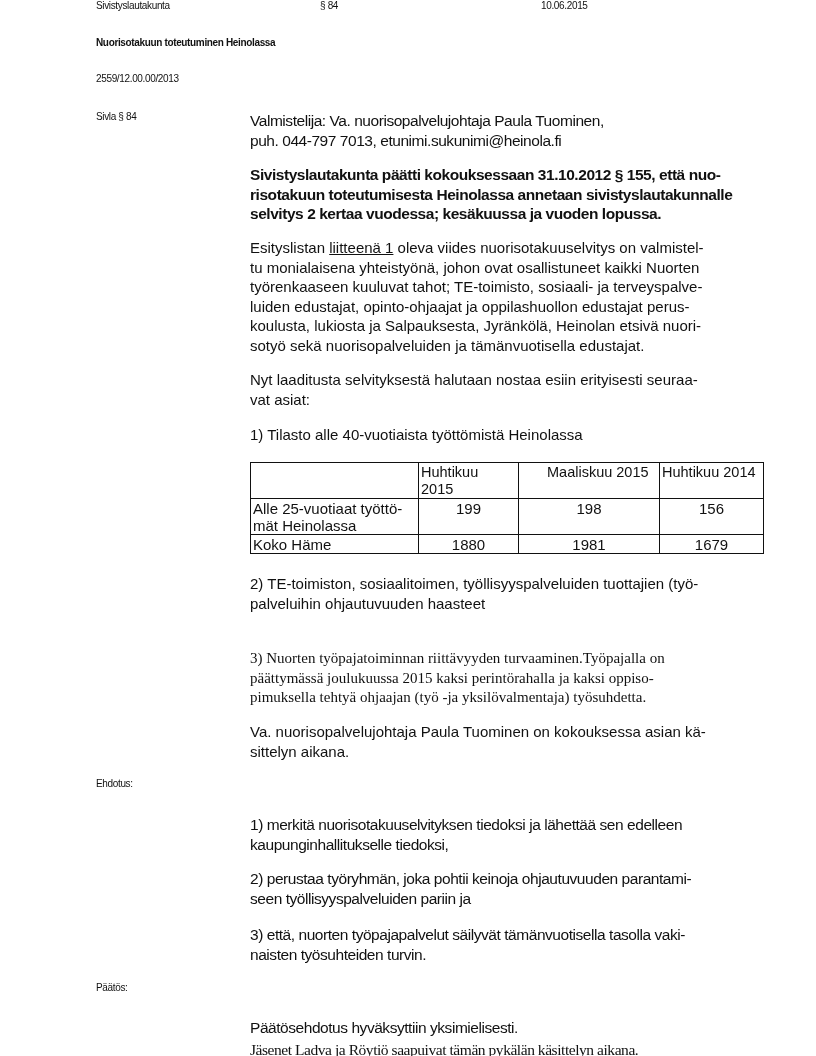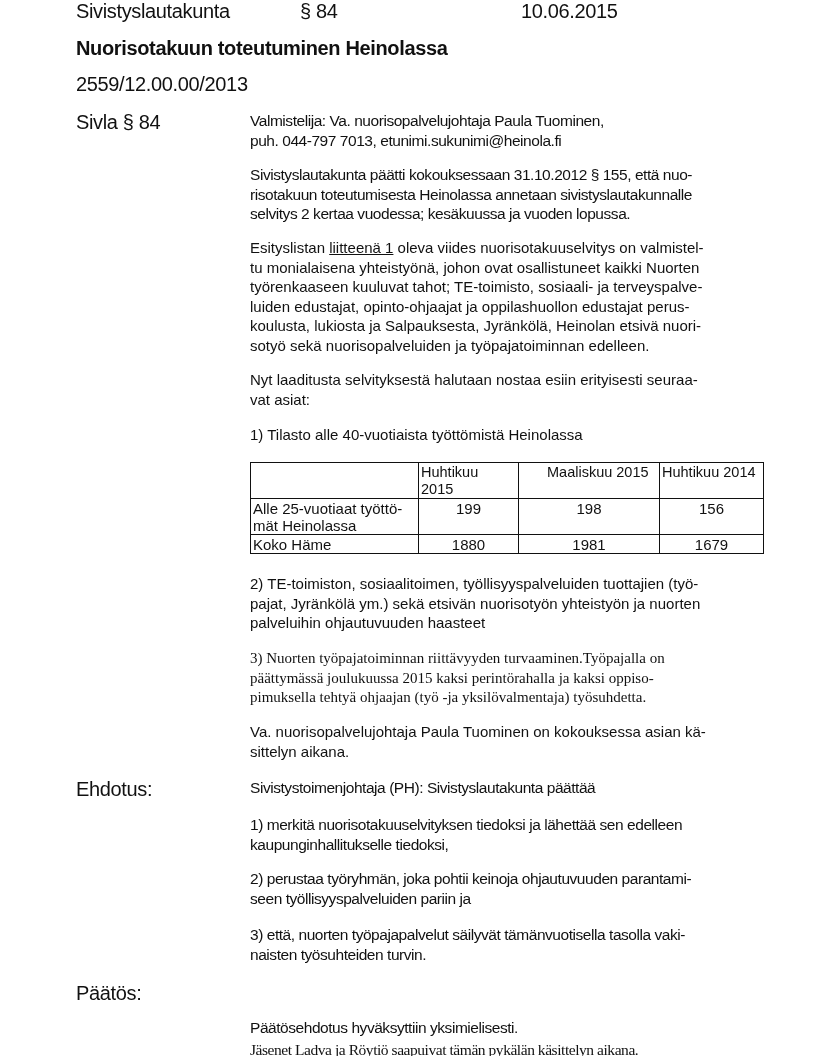--- a/index.html
+++ b/index.html
@@ -2,21 +2,21 @@
 <html><head>
 <meta charset="utf-8">
 <style>
   html, body { margin: 0; padding: 0; background: #ffffff; }
   body {
     width: 816px; height: 1056px; position: relative; overflow: hidden;
     font-family: "Liberation Sans", sans-serif; color: #111111;
   }
   .page { position: absolute; left: 0; top: 0; width: 816px; height: 1056px; }
   .abs { position: absolute; white-space: nowrap; }
-  .cond { font-size: 20px; letter-spacing: -0.35px; transform-origin: left top; }
+  .cond { font-size: 10px; letter-spacing: -0.35px; transform-origin: left top; margin-left: 20px; }
   .body-text { font-size: 15px; line-height: 19.5px; letter-spacing: 0; }
   .narrow { font-size: 15.5px; line-height: 19.5px; letter-spacing: -0.45px; }
   .bold { font-weight: bold; }
   .para { position: absolute; left: 250px; width: 500px; }
   .para .ln { display: block; white-space: nowrap; }
   .u { text-decoration: underline; }
   table.stats {
     position: absolute; left: 250px; top: 462px; border-collapse: collapse;
     font-size: 14.5px; line-height: 17px;
   }
@@ -37,33 +37,33 @@
   <div class="abs cond bold" style="left:76px; top:37px;">Nuorisotakuun toteutuminen Heinolassa</div>
   <div class="abs cond" style="left:76px; top:73px;">2559/12.00.00/2013</div>
 
   <div class="abs cond" style="left:76px; top:111px;">Sivla § 84</div>
 
   <div class="para narrow" style="top:111px;">
     <span class="ln">Valmistelija: Va. nuorisopalvelujohtaja Paula Tuominen,</span>
     <span class="ln">puh. 044-797 7013, etunimi.sukunimi@heinola.fi</span>
   </div>
 
-  <div class="para narrow" style="top:165px;">
+  <div class="para narrow" style="top:165px;font-weight:bold;">
     <span class="ln">Sivistyslautakunta päätti kokouksessaan 31.10.2012 § 155, että nuo-</span>
     <span class="ln">risotakuun toteutumisesta Heinolassa annetaan sivistyslautakunnalle</span>
     <span class="ln">selvitys 2 kertaa vuodessa; kesäkuussa ja vuoden lopussa.</span>
   </div>
 
   <div class="para body-text" style="top:238px;">
     <span class="ln"><span>Esityslistan </span><span class="u">liitteenä 1</span><span> oleva viides nuorisotakuuselvitys on valmistel-</span></span>
     <span class="ln">tu monialaisena yhteistyönä, johon ovat osallistuneet kaikki Nuorten</span>
     <span class="ln">työrenkaaseen kuuluvat tahot; TE-toimisto, sosiaali- ja terveyspalve-</span>
     <span class="ln">luiden edustajat, opinto-ohjaajat ja oppilashuollon edustajat perus-</span>
     <span class="ln">koulusta, lukiosta ja Salpauksesta, Jyränkölä, Heinolan etsivä nuori-</span>
-    <span class="ln">sotyö sekä nuorisopalveluiden ja työpajatoiminnan edelleen.</span>
+    <span class="ln">sotyö sekä nuorisopalveluiden ja tämänvuotisella edustajat.</span>
   </div>
 
   <div class="para body-text" style="top:370px;">
     <span class="ln">Nyt laaditusta selvityksestä halutaan nostaa esiin erityisesti seuraa-</span>
     <span class="ln">vat asiat:</span>
   </div>
 
   <div class="para body-text" style="top:425px;">
     <span class="ln">1) Tilasto alle 40-vuotiaista työttömistä Heinolassa</span>
   </div>
@@ -92,39 +92,35 @@
       <td style="font-size:15px;">Koko Häme</td>
       <td class="num">1880</td>
       <td class="num">1981</td>
       <td class="num">1679</td>
     </tr>
   </tbody>
     </table>
 
   <div class="para body-text" style="top:574px;">
     <span class="ln">2) TE-toimiston, sosiaalitoimen, työllisyyspalveluiden tuottajien (työ-</span>
-    <span class="ln">pajat, Jyränkölä ym.) sekä etsivän nuorisotyön yhteistyön ja nuorten</span>
     <span class="ln">palveluihin ohjautuvuuden haasteet</span>
   </div>
 
   <div class="para body-text" style="top:649px;font-family:Liberation Serif, serif;">
     <span class="ln">3) Nuorten työpajatoiminnan riittävyyden turvaaminen.Työpajalla on</span>
     <span class="ln">päättymässä joulukuussa 2015 kaksi perintörahalla ja kaksi oppiso-</span>
     <span class="ln">pimuksella tehtyä ohjaajan (työ -ja yksilövalmentaja) työsuhdetta.</span>
   </div>
 
   <div class="para body-text" style="top:722px;">
     <span class="ln">Va. nuorisopalvelujohtaja Paula Tuominen on kokouksessa asian kä-</span>
     <span class="ln">sittelyn aikana.</span>
   </div>
 
   <div class="abs cond" style="left:76px; top:778px;">Ehdotus:</div>
-  <div class="para narrow" style="top:778px;">
-    <span class="ln">Sivistystoimenjohtaja (PH): Sivistyslautakunta päättää</span>
-  </div>
 
   <div class="para narrow" style="top:815px;">
     <span class="ln">1) merkitä nuorisotakuuselvityksen tiedoksi ja lähettää sen edelleen</span>
     <span class="ln">kaupunginhallitukselle tiedoksi,</span>
   </div>
 
   <div class="para narrow" style="top:869px;">
     <span class="ln">2) perustaa työryhmän, joka pohtii keinoja ohjautuvuuden parantami-</span>
     <span class="ln">seen työllisyyspalveluiden pariin ja</span>
   </div>

